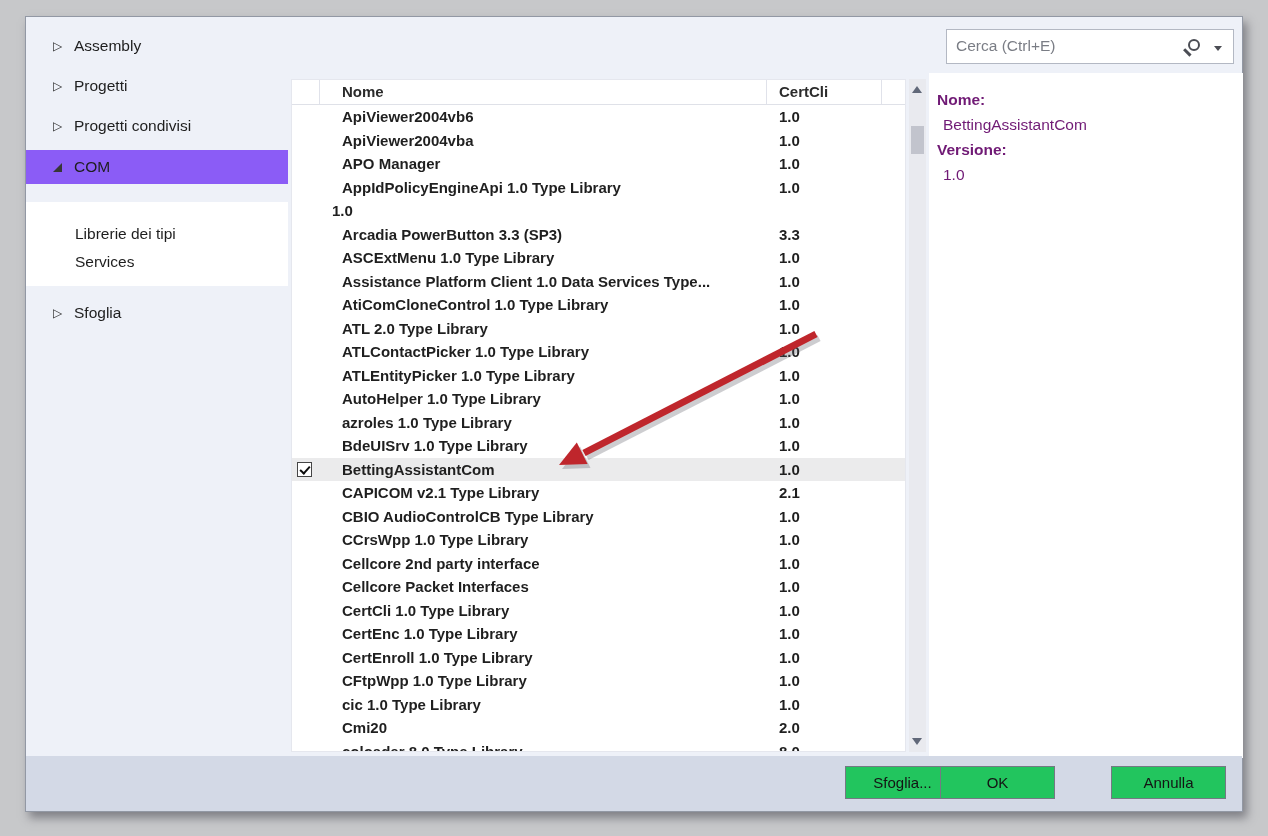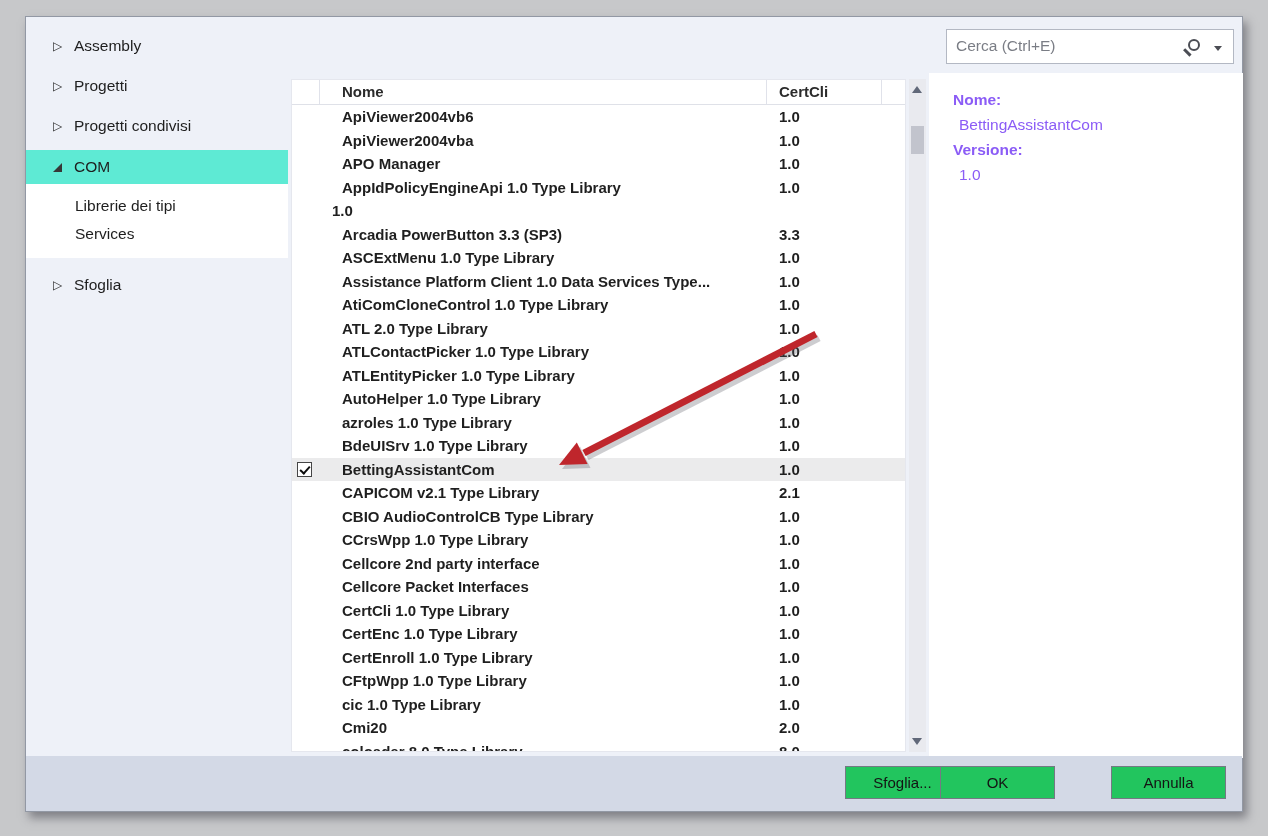--- a/index.html
+++ b/index.html
@@ -16,26 +16,26 @@
     box-shadow:4px 6px 9px rgba(70,70,78,.55);
   }
 
   
   .sidebar { position:absolute; left:0; top:0; width:262px; }
   .tree-item {
     height:32px; margin-bottom:8px; display:flex; align-items:center;
     font-size:15.5px; color:#1e1e1e; cursor:default;
   }
   .tree-item.first { margin-top:13px; }
-  .tree-item.selected { height:34px; margin-bottom:0; background:#5eead4; }
+  .tree-item.selected { height:34px; margin-bottom:18px; background:#8b5cf6; }
   .tree-item.after-panel { margin-top:11px; }
   .glyph { width:15px; margin-left:24px; margin-right:9px; display:flex; align-items:center; justify-content:center; }
   .glyph-collapsed { font-size:12px; color:#2b2b2b; line-height:1; }
   .glyph-expanded { width:0; height:0; border-left:9px solid transparent; border-bottom:9px solid #373737; }
-  .tree-children { background:#ffffff; width:262px; padding:8px 0 10px 0; }
+  .tree-children { background:#ffffff; width:262px; padding:18px 0 10px 0; }
   .tree-child { height:28px; line-height:28px; padding-left:49px; font-size:15.5px; color:#1e1e1e; cursor:default; }
 
   
   .list {
     position:absolute; left:265px; top:62px; width:615px; height:673px;
     background:#ffffff; border:1px solid #e5e7ee;font-weight:bold;
   }
   .list-header { display:flex; height:25px; border-bottom:1px solid #dfe1e8; font-size:15px; color:#2b2b2b; }
   .lh-check { width:28px; border-right:1px solid #e0e2ea; }
   .lh-name  { width:447px; padding-left:22px; line-height:24px; border-right:1px solid #e0e2ea; }
@@ -59,21 +59,21 @@
 
   
   .vscroll { position:absolute; left:883px; top:62px; width:17px; height:673px; background:#e9eaef; }
   .vs-arrow { position:absolute; left:3px; width:0; height:0; border-left:5.5px solid transparent; border-right:5.5px solid transparent; }
   .vs-up   { top:7px; border-bottom:7px solid #616879; }
   .vs-down { bottom:7px; border-top:7px solid #616879; }
   .vs-thumb { position:absolute; left:2px; top:47px; width:13px; height:28px; background:#c2c4cd; }
 
   
   .rightpanel { position:absolute; left:903px; top:56px; width:314px; height:685px; background:#ffffff; }
-  .details { position:absolute; left:24px; top:14px; font-size:15.5px; color:#8b5cf6; line-height:25px; }
+  .details { position:absolute; left:8px; top:14px; font-size:15.5px; color:#701a75; line-height:25px; }
   .d-lbl { font-weight:bold; }
   .d-val { padding-left:6px; }
 
   .searchbox {
     position:absolute; left:920px; top:12px; width:288px; height:35px;
     background:#ffffff; border:1px solid #b3b8c3;
   }
   .search-placeholder { position:absolute; left:9px; top:7px; font-size:15.5px; color:#7a7d85; }
   .mag { position:absolute; right:33px; top:9px; width:12px; height:12px; border:2px solid #4b4d54; border-radius:50%; }
   .mag::after {

